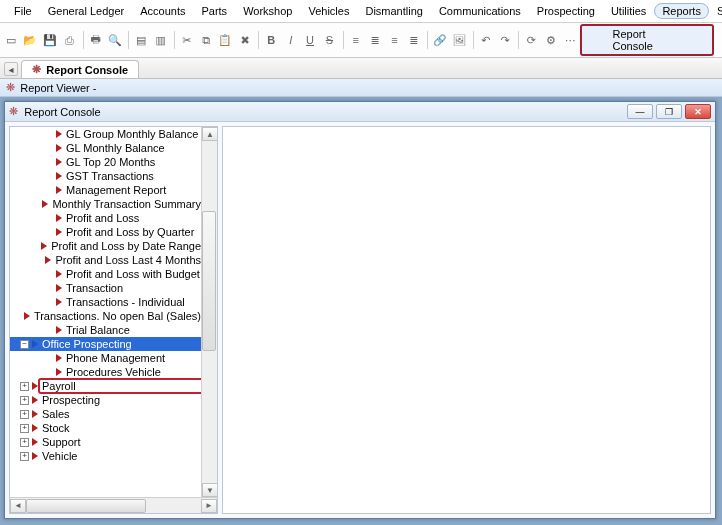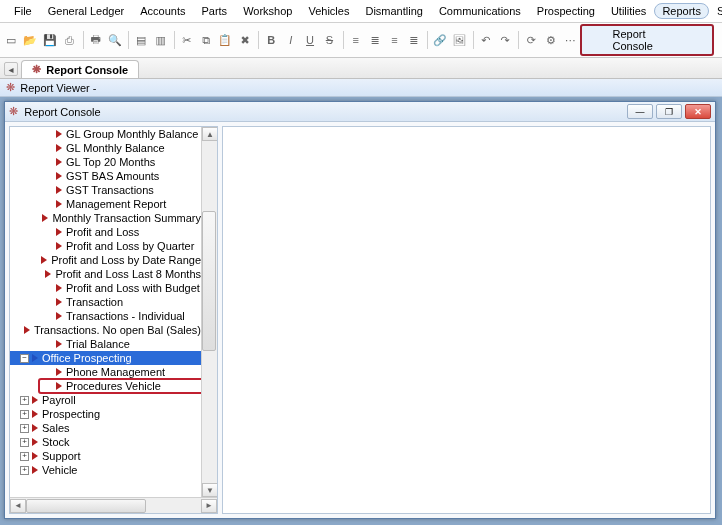--- a/index.html
+++ b/index.html
@@ -274,26 +274,20 @@
                 <div class="node">
                   <span class="indent" style="width: 30px;"></span>
                   <span style="width: 12px; display: inline-block;"></span>
                   <span class="tri"></span>
                   <span>GL Top 20 Months</span>
                 </div>
                 <div class="node">
                   <span class="indent" style="width: 30px;"></span>
                   <span style="width: 12px; display: inline-block;"></span>
                   <span class="tri"></span>
-                  <span>GST BAS Amounts</span>
-                </div>
-                <div class="node">
-                  <span class="indent" style="width: 30px;"></span>
-                  <span style="width: 12px; display: inline-block;"></span>
-                  <span class="tri"></span>
                   <span>GST Transactions</span>
                 </div>
                 <div class="node">
                   <span class="indent" style="width: 30px;"></span>
                   <span style="width: 12px; display: inline-block;"></span>
                   <span class="tri"></span>
                   <span>Management Report</span>
                 </div>
                 <div class="node">
                   <span class="indent" style="width: 30px;"></span>
@@ -316,21 +310,21 @@
                 <div class="node">
                   <span class="indent" style="width: 30px;"></span>
                   <span style="width: 12px; display: inline-block;"></span>
                   <span class="tri"></span>
                   <span>Profit and Loss by Date Range</span>
                 </div>
                 <div class="node">
                   <span class="indent" style="width: 30px;"></span>
                   <span style="width: 12px; display: inline-block;"></span>
                   <span class="tri"></span>
-                  <span>Profit and Loss Last 8 Months</span>
+                  <span>Profit and Loss Last 4 Months</span>
                 </div>
                 <div class="node">
                   <span class="indent" style="width: 30px;"></span>
                   <span style="width: 12px; display: inline-block;"></span>
                   <span class="tri"></span>
                   <span>Profit and Loss with Budget</span>
                 </div>
                 <div class="node">
                   <span class="indent" style="width: 30px;"></span>
                   <span style="width: 12px; display: inline-block;"></span>

